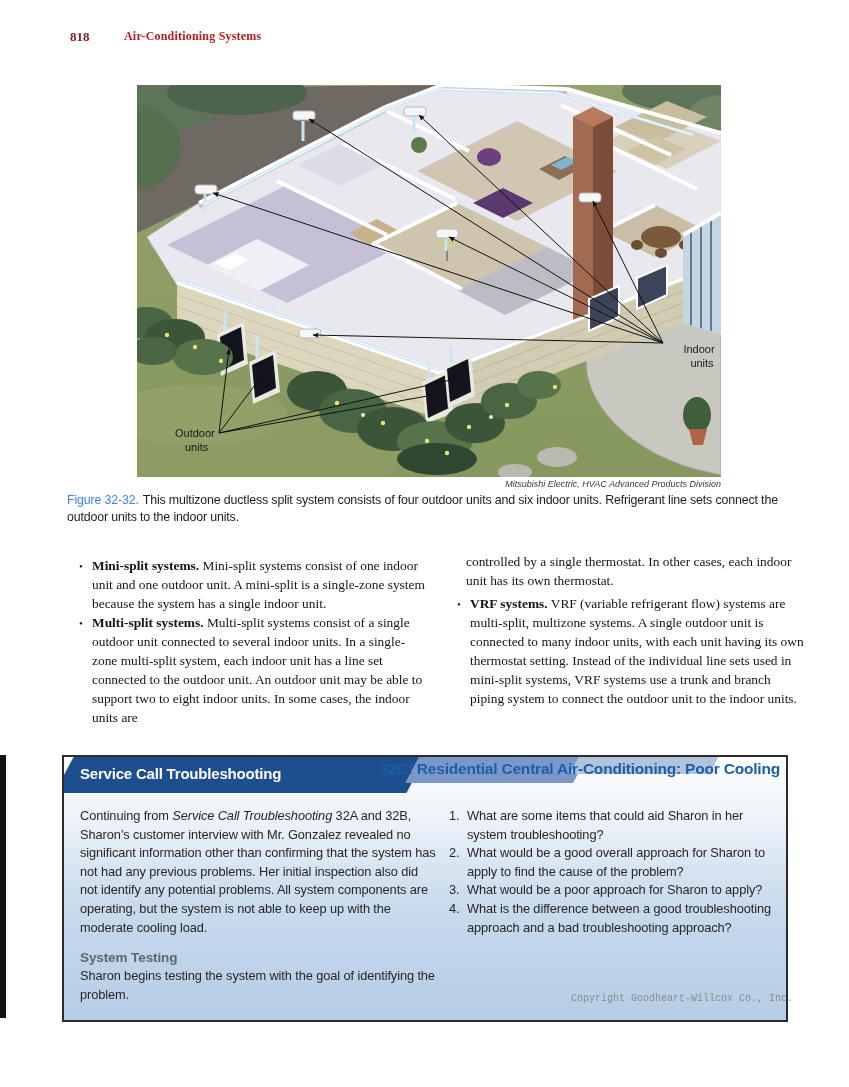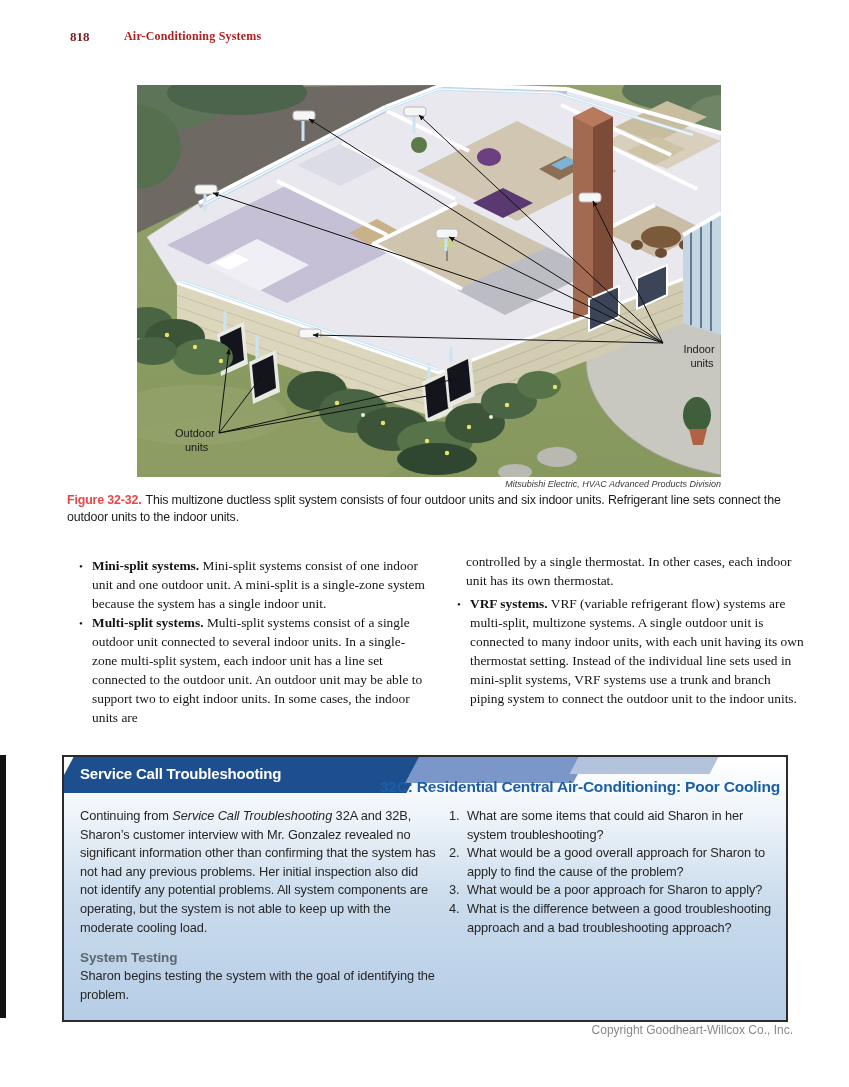--- a/index.html
+++ b/index.html
@@ -7,50 +7,50 @@
         font-family:"Liberation Serif",serif;}
   .edge-bar{position:absolute;left:0;top:755px;width:6px;height:263px;background:#121212;}
   .pagenum{position:absolute;left:70px;top:29px;font-size:13px;font-weight:bold;color:#7f1d1d;}
   .runhead{position:absolute;left:124px;top:29px;font-size:12px;color:#b91c1c;letter-spacing:.2px;font-weight:bold;}
   .figure-wrap{position:absolute;left:137px;top:85px;width:584px;height:392px;}
   .credit{position:absolute;right:128px;top:479px;font-family:"Liberation Sans",sans-serif;
           font-style:italic;font-size:9px;color:#3a3a3a;}
   .caption{position:absolute;left:67px;top:492px;width:724px;margin:0;
            font-family:"Liberation Sans",sans-serif;font-size:12.4px;line-height:1.38;
            color:#1c1c1c;letter-spacing:-0.15px;}
-  .figlabel{color:#ef4444;font-weight:bold;padding-right:4px;}
+  .figlabel{color:#3b82f6;font-weight:normal;padding-right:4px;}
   .col{position:absolute;top:552px;width:364px;font-size:13.4px;line-height:19px;color:#141414;}
   .colL{left:67px;} .colR{left:445px;}
   .blist{margin:4px;padding:0;list-style:none;}
   .blist li{position:relative;padding-left:21px;}
   .blist li::before{content:"•";position:absolute;left:8px;top:1px;font-size:11px;color:#141414;}
   .blist b{font-weight:bold;}
   .cont{margin:0;padding-left:21px;}
   .scbox{position:absolute;left:62px;top:755px;width:722px;height:263px;border:2px solid #2b2b2b;
          overflow:hidden;font-family:"Liberation Sans",sans-serif;
          background:linear-gradient(180deg,#ffffff 0%,#eef4f9 22%,#cadbec 55%,#b5cde6 100%);}
   .band{position:absolute;top:0;transform:skewX(-28deg);}
   .band1{left:0;width:352px;height:36px;background:#1d4f8e;}
   .band2{left:348px;width:168px;height:26px;background:#7b97c9;}
   .band3{left:510px;width:140px;height:17px;background:#b3c3dc;}
   .bandtext{position:absolute;left:16px;top:8px;color:#ffffff;font-weight:bold;font-size:15px;
             letter-spacing:-0.2px;}
-  .sctitle{position:absolute;right:6px;top:21px;color:#1b5fa8;font-weight:bold;font-size:15.5px;
+  .sctitle{position:absolute;right:6px;top:3px;color:#1b5fa8;font-weight:bold;font-size:15.5px;
            letter-spacing:-0.2px;}
   .sccol{position:absolute;top:50px;font-size:12.8px;line-height:18.6px;color:#262626;
          letter-spacing:-0.1px;}
   .sccolL{left:16px;width:358px;} .sccolR{left:376px;width:342px;}
   .schead{margin:0;font-size:13.5px;line-height:19px;color:#5a6872;font-weight:bold;}
   .sccol p{margin:0;}
   .gap{height:11px;}
   .qlist{margin:0;padding:0;list-style:none;counter-reset:q;}
   .qlist li{counter-increment:q;position:relative;padding-left:27px;}
   .qlist li::before{content:counter(q) ".";position:absolute;left:9px;color:#262626;}
-  .footer{position:absolute;right:56px;top:1023px;font-family:Liberation Sans, sans-serif;
-          font-size:12px;color:#8a8a8a;}
+  .footer{position:absolute;right:56px;top:993px;font-family:Liberation Mono, monospace;
+          font-size:10px;color:#8a8a8a;}
   .figure-wrap svg text{font-family:"Liberation Sans",sans-serif;font-size:11px;fill:#1a1a1a;}
 </style>
 </head>
 <body>
 
 <div class="page">
 
   <div class="edge-bar"></div>
 
   <span class="pagenum">818</span>

